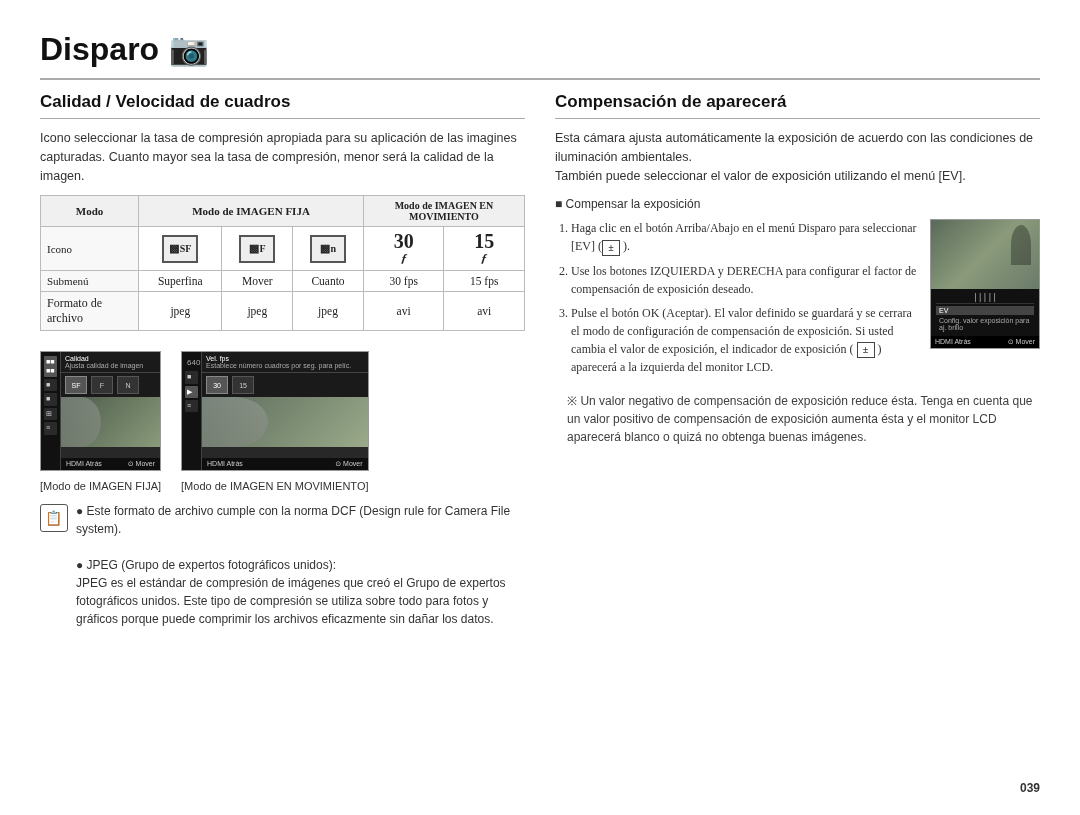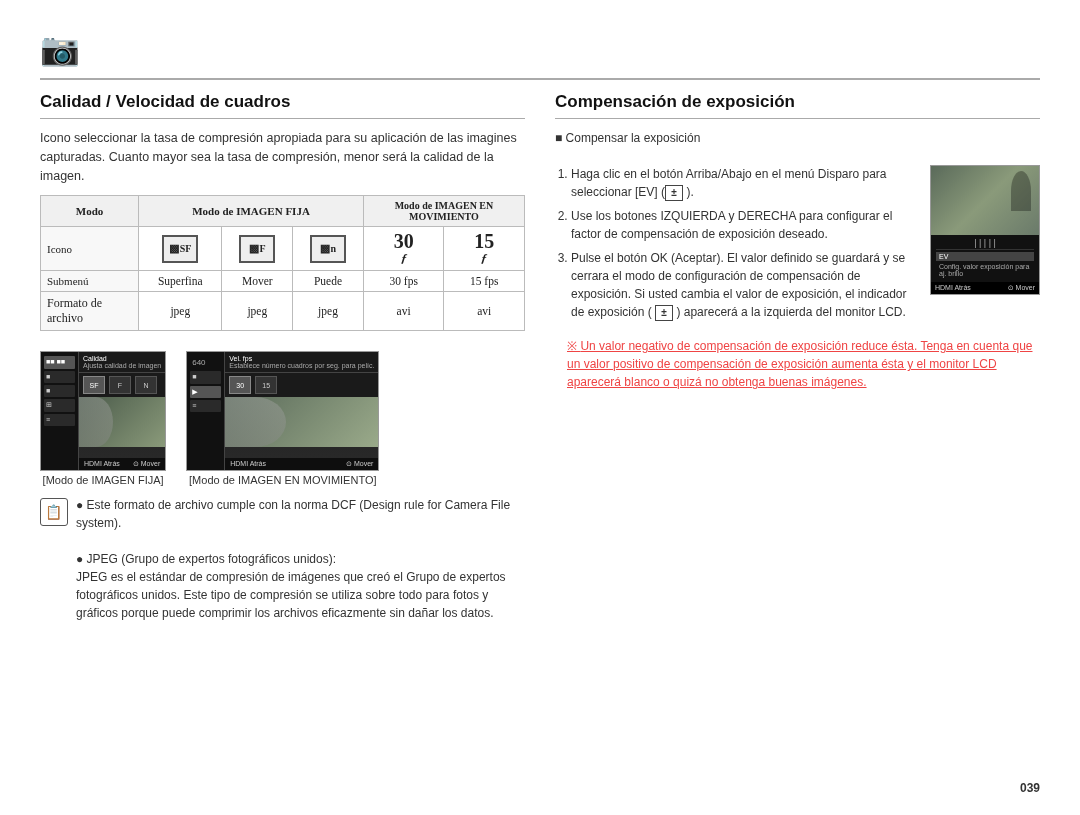--- a/index.html
+++ b/index.html
@@ -96,31 +96,31 @@
       border: 1px solid #999;
       background: #222;
       height: 120px;
       position: relative;
       overflow: hidden;
     }
     .screenshot-caption {
       text-align: center;
       font-size: 11px;
       color: #333;
-      margin-top: 3px;
+      margin-top: 9px;
     }
     
     .cam-ui {
       width: 100%;
       height: 100%;
       background: linear-gradient(180deg, #1a1a1a 0%, #2a2a2a 100%);
       display: flex;
     }
     .cam-sidebar {
-      width: 38px;
+      width: 20px;
       background: #111;
       border-right: 1px solid #444;
       padding: 4px 3px;
       display: flex;
       flex-direction: column;
       gap: 2px;
     }
     .cam-menu-item {
       background: #2a2a2a;
       color: #ccc;
@@ -172,21 +172,21 @@
     .exposure-text {
       font-size: 12.5px;
       line-height: 1.5;
       color: #333;
       margin-bottom: 10px;
     }
     .bullet-section {
       font-size: 12px;
       color: #333;
       line-height: 1.5;
-      margin-bottom: 18px;
+      margin-bottom: 6px;
     }
     .bullet-section::before {
       content: '■ ';
     }
     .right-inner {
       display: flex;
       gap: 10px;
     }
     .right-text {
       flex: 1;
@@ -208,25 +208,24 @@
       background: #222;
       display: flex;
       flex-direction: column;
     }
     .right-cam-photo {
       flex: 1;
       background: linear-gradient(135deg, #5a6a5a 0%, #8a9a7a 50%, #6a7a6a 100%);
     }
     .note-warning {
       font-size: 12px;
-      color: #ef4444;
+      color: #404040;
       line-height: 1.5;
       margin-top: 8px;
       padding-left: 12px;
-      text-decoration: underline;
     }
     .note-warning::before {
       content: '※ ';
     }
     
     .page-number {
       text-align: right;
       font-size: 12px;
       font-weight: bold;
       color: #333;
@@ -240,20 +239,21 @@
       background: rgba(0,0,0,0.65);
       display: flex;
       justify-content: space-between;
       padding: 2px 5px;
       font-size: 7px;
       color: #ccc;
     }
     ol.steps {
       padding-left: 16px;
       margin-bottom: 8px;
+      font-family: Liberation Serif, serif;
     }
     ol.steps li {
       font-size: 12px;
       line-height: 1.5;
       color: #333;
       margin-bottom: 6px;
     }
     .inline-icon {
       display: inline-flex;
       align-items: center;
@@ -265,20 +265,21 @@
       font-weight: bold;
       vertical-align: middle;
     }
   </style>
 </head>
 <body>
 
 <div class="page">
 
   <div class="page-title">
+    <span>Disparo</span>
     <span>📷</span>
   </div>
 
   <div class="columns">
 
     <div class="left-col">
 
       <div class="section-title">Calidad / Velocidad de cuadros</div>
 
       <p class="section-body">Icono seleccionar la tasa de compresión apropiada para su aplicación de las imagines capturadas. Cuanto mayor sea la tasa de compresión, menor será la calidad de la imagen.</p>
@@ -322,21 +323,21 @@
               <div style="display:inline-flex;flex-direction:column;align-items:center;justify-content:center;">
                 <span style="font-size:20px;font-weight:900;line-height:1;">15</span>
                 <span style="font-size:12px;font-weight:bold;transform:skewX(-10deg);">ƒ</span>
               </div>
             </td>
           </tr>
           <tr>
             <td class="label">Submenú</td>
             <td>Superfina</td>
             <td>Mover</td>
-            <td>Puede</td>
+            <td>Cuanto</td>
             <td>30 fps</td>
             <td>15 fps</td>
           </tr>
           <tr>
             <td class="label" style="font-size:12px;">Formato de<br>archivo</td>
             <td>jpeg</td>
             <td>jpeg</td>
             <td>jpeg</td>
             <td>avi</td>
             <td>avi</td>
@@ -418,22 +419,26 @@
           <p style="margin-bottom:18px;">● Este formato de archivo cumple con la norma DCF (Design rule for Camera File system).</p>
           <p>● JPEG (Grupo de expertos fotográficos unidos):<br>
           JPEG es el estándar de compresión de imágenes que creó el Grupo de expertos fotográficos unidos. Este tipo de compresión se utiliza sobre todo para fotos y gráficos porque puede comprimir los archivos eficazmente sin dañar los datos.</p>
         </div>
       </div>
 
     </div>
 
     <div class="right-col">
 
-      <div class="section-title">Compensación de exposición</div>
-
+      <div class="section-title">Compensación de aparecerá</div>
+
+      <p class="exposure-text">
+        Esta cámara ajusta automáticamente la exposición de acuerdo con las condiciones de iluminación ambientales.<br>
+        También puede seleccionar el valor de exposición utilizando el menú [EV].
+      </p>
 
       <div class="bullet-section">Compensar la exposición</div>
 
       <div class="right-inner">
         <div class="right-text">
           <ol class="steps">
             <li>
               Haga clic en el botón Arriba/Abajo en el menú Disparo para seleccionar [EV] (<span class="inline-icon">±</span> ).
             </li>
             <li>

